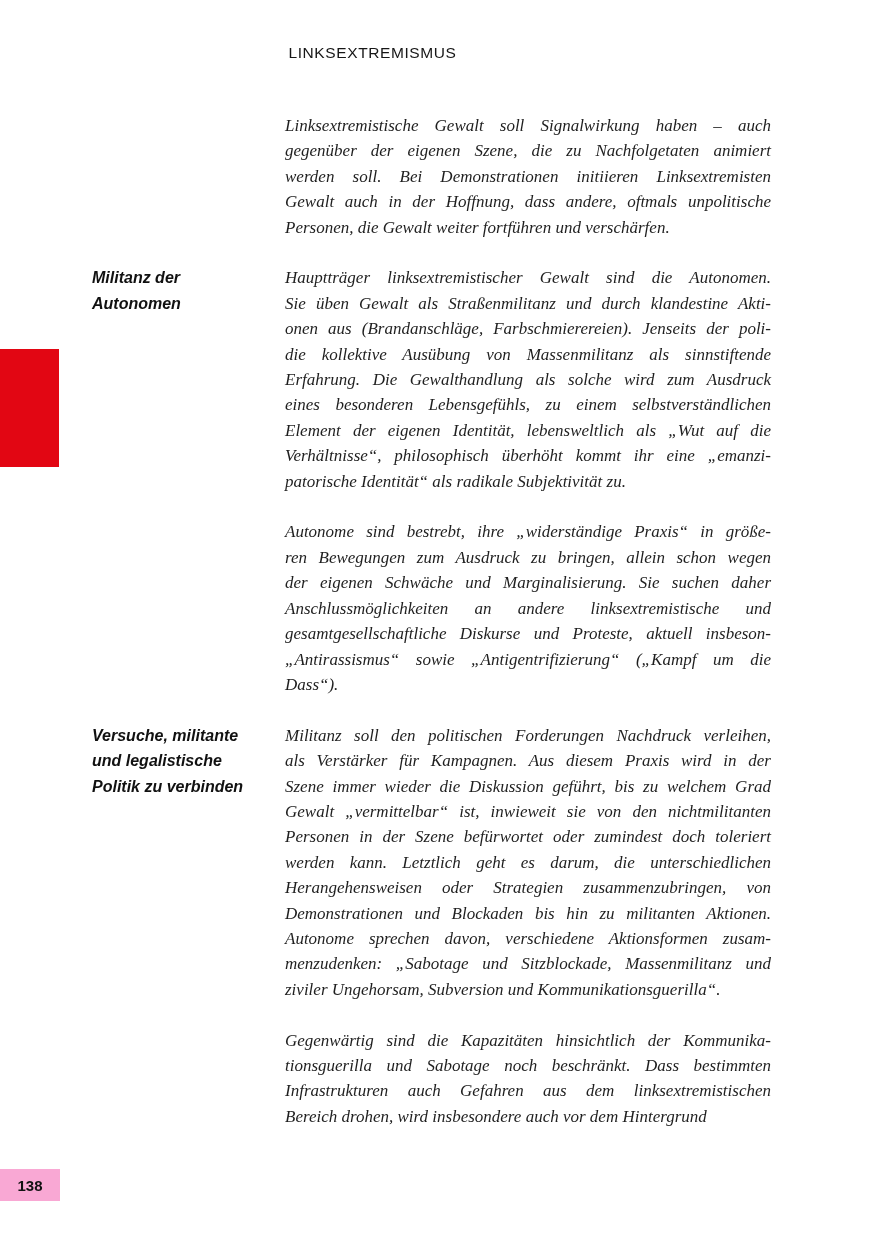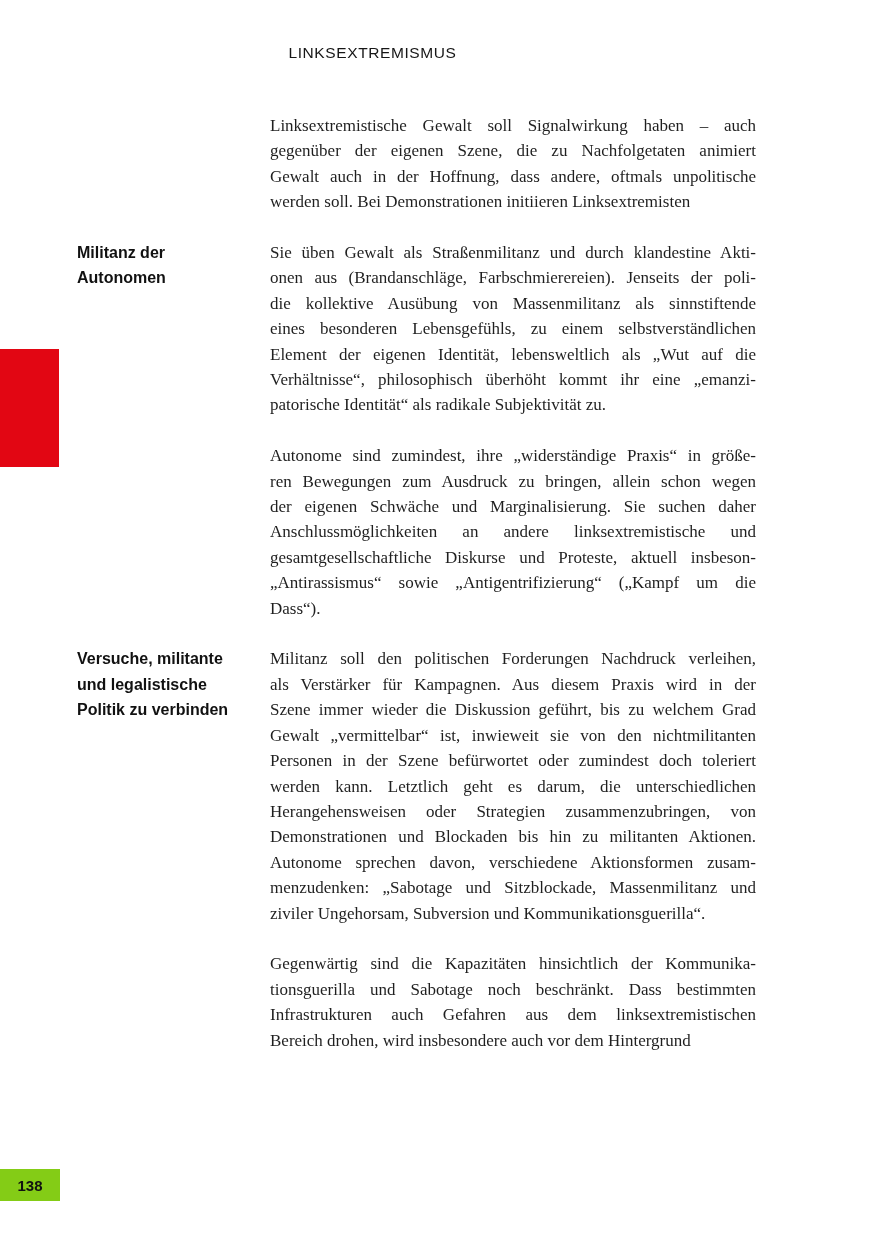--- a/index.html
+++ b/index.html
@@ -23,24 +23,25 @@
   }
 
   .red-block {
     position: absolute;
     left: 0; top: 349px;
     width: 59px; height: 118px;
   }
 
   .content-column {
     position: absolute;
-    left: 270px; top: 113px;
+    left: 285px; top: 113px;
     width: 486px;
     font-size: 17px;
     line-height: 25.4px;
+    font-style: italic;
   }
 
   .paragraph {
     position: relative;
     margin: 0 0 25.4px 0;
   }
   .paragraph:last-child { margin-bottom: 0; margin-top: 23px; }
 
   .line {
     text-align: justify;
@@ -84,45 +85,48 @@
 <div class="page-header">LINKSEXTREMISMUS</div>
 
 <div class="red-block" style="background: rgb(226, 6, 19);"></div>
 
 <div class="content-column">
   <div class="paragraph">
 
     <div class="para-text">
         <div class="line">Linksextremistische Gewalt soll Signalwirkung haben – auch</div>
         <div class="line">gegenüber der eigenen Szene, die zu Nachfolgetaten animiert</div>
+        <div class="line">werden soll. Bei Demonstrationen initiieren Linksextremisten</div>
         <div class="line">Gewalt auch in der Hoffnung, dass andere, oftmals unpolitische</div>
-        <div class="line">werden soll. Bei Demonstrationen initiieren Linksextremisten</div>
+        <div class="line">Personen, die Gewalt weiter fortführen und verschärfen.</div>
       </div>
   </div>
 
   <div class="paragraph">
     <div class="margin-note">
         <div>Militanz der</div>
         <div>Autonomen</div>
       </div>
     <div class="para-text">
+        <div class="line">Hauptträger linksextremistischer Gewalt sind die Autonomen.</div>
         <div class="line">Sie üben Gewalt als Straßenmilitanz und durch klandestine Akti-</div>
         <div class="line">onen aus (Brandanschläge, Farbschmierereien). Jenseits der poli-</div>
         <div class="line">die kollektive Ausübung von Massenmilitanz als sinnstiftende</div>
+        <div class="line">Erfahrung. Die Gewalthandlung als solche wird zum Ausdruck</div>
         <div class="line">eines besonderen Lebensgefühls, zu einem selbstverständlichen</div>
         <div class="line">Element der eigenen Identität, lebensweltlich als „Wut auf die</div>
         <div class="line">Verhältnisse“, philosophisch überhöht kommt ihr eine „emanzi-</div>
         <div class="line">patorische Identität“ als radikale Subjektivität zu.</div>
       </div>
   </div>
 
   <div class="paragraph">
 
     <div class="para-text">
-        <div class="line">Autonome sind zumindest, ihre „widerständige Praxis“ in größe-</div>
+        <div class="line">Autonome sind bestrebt, ihre „widerständige Praxis“ in größe-</div>
         <div class="line">ren Bewegungen zum Ausdruck zu bringen, allein schon wegen</div>
         <div class="line">der eigenen Schwäche und Marginalisierung. Sie suchen daher</div>
         <div class="line">Anschlussmöglichkeiten an andere linksextremistische und</div>
         <div class="line">gesamtgesellschaftliche Diskurse und Proteste, aktuell insbeson-</div>
         <div class="line">„Antirassismus“ sowie „Antigentrifizierung“ („Kampf um die</div>
         <div class="line">Dass“).</div>
       </div>
   </div>
 
   <div class="paragraph">
@@ -150,15 +154,15 @@
 
     <div class="para-text">
         <div class="line">Gegenwärtig sind die Kapazitäten hinsichtlich der Kommunika-</div>
         <div class="line">tionsguerilla und Sabotage noch beschränkt. Dass bestimmten</div>
         <div class="line">Infrastrukturen auch Gefahren aus dem linksextremistischen</div>
         <div class="line">Bereich drohen, wird insbesondere auch vor dem Hintergrund</div>
       </div>
   </div>
 </div>
 
-<div class="page-number-box" style="background: #84cc16;">
+<div class="page-number-box" style="background: #f9a8d4;">
   <span>138</span>
 </div>
 
 </body></html>

